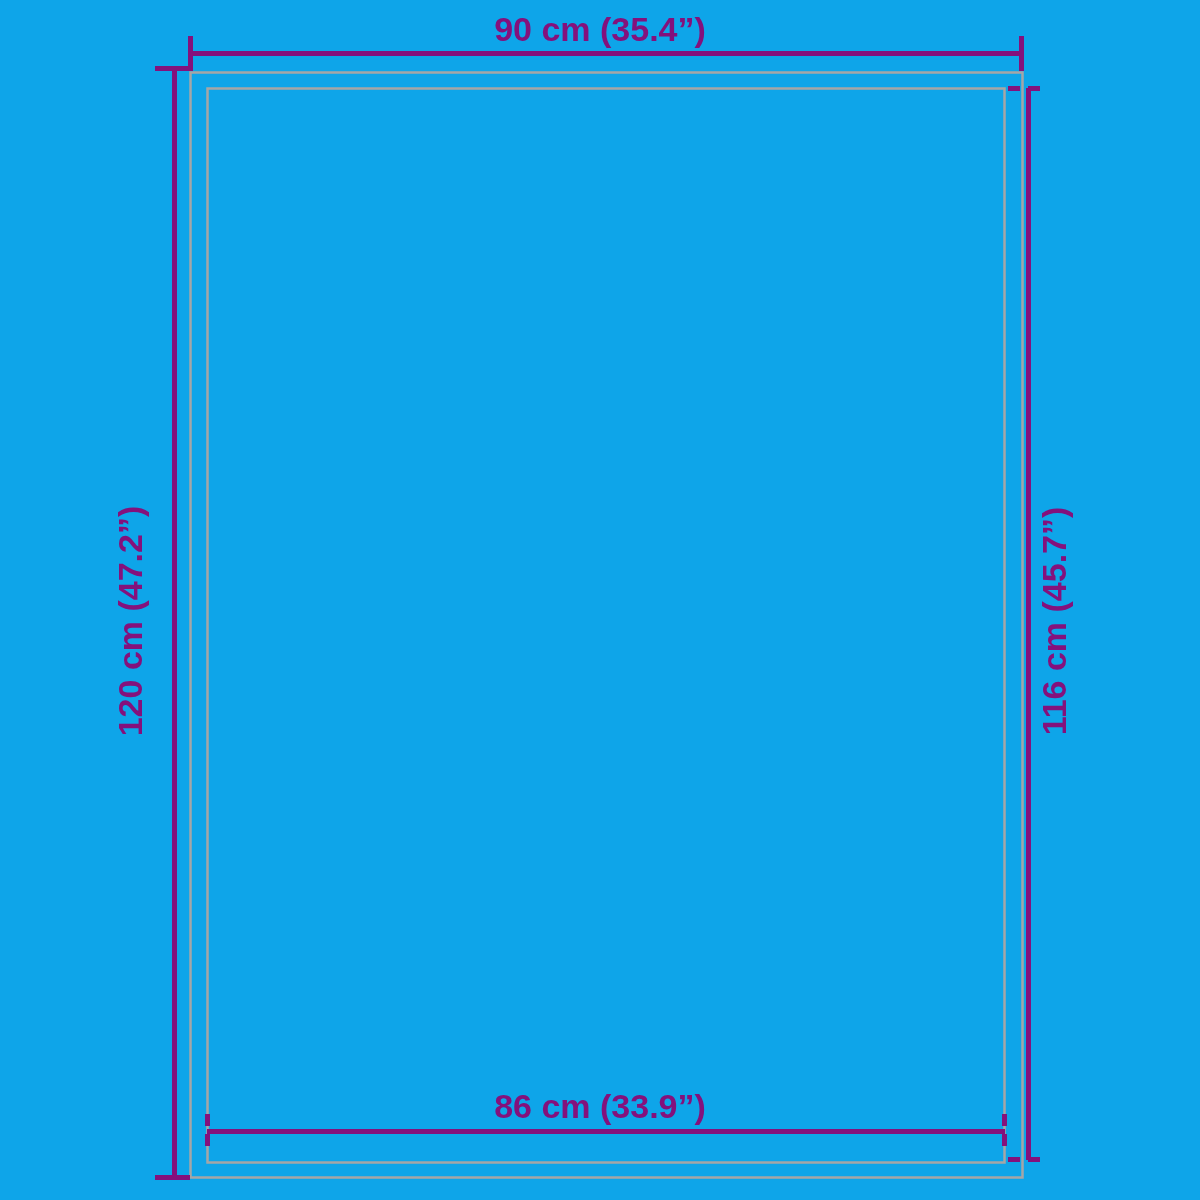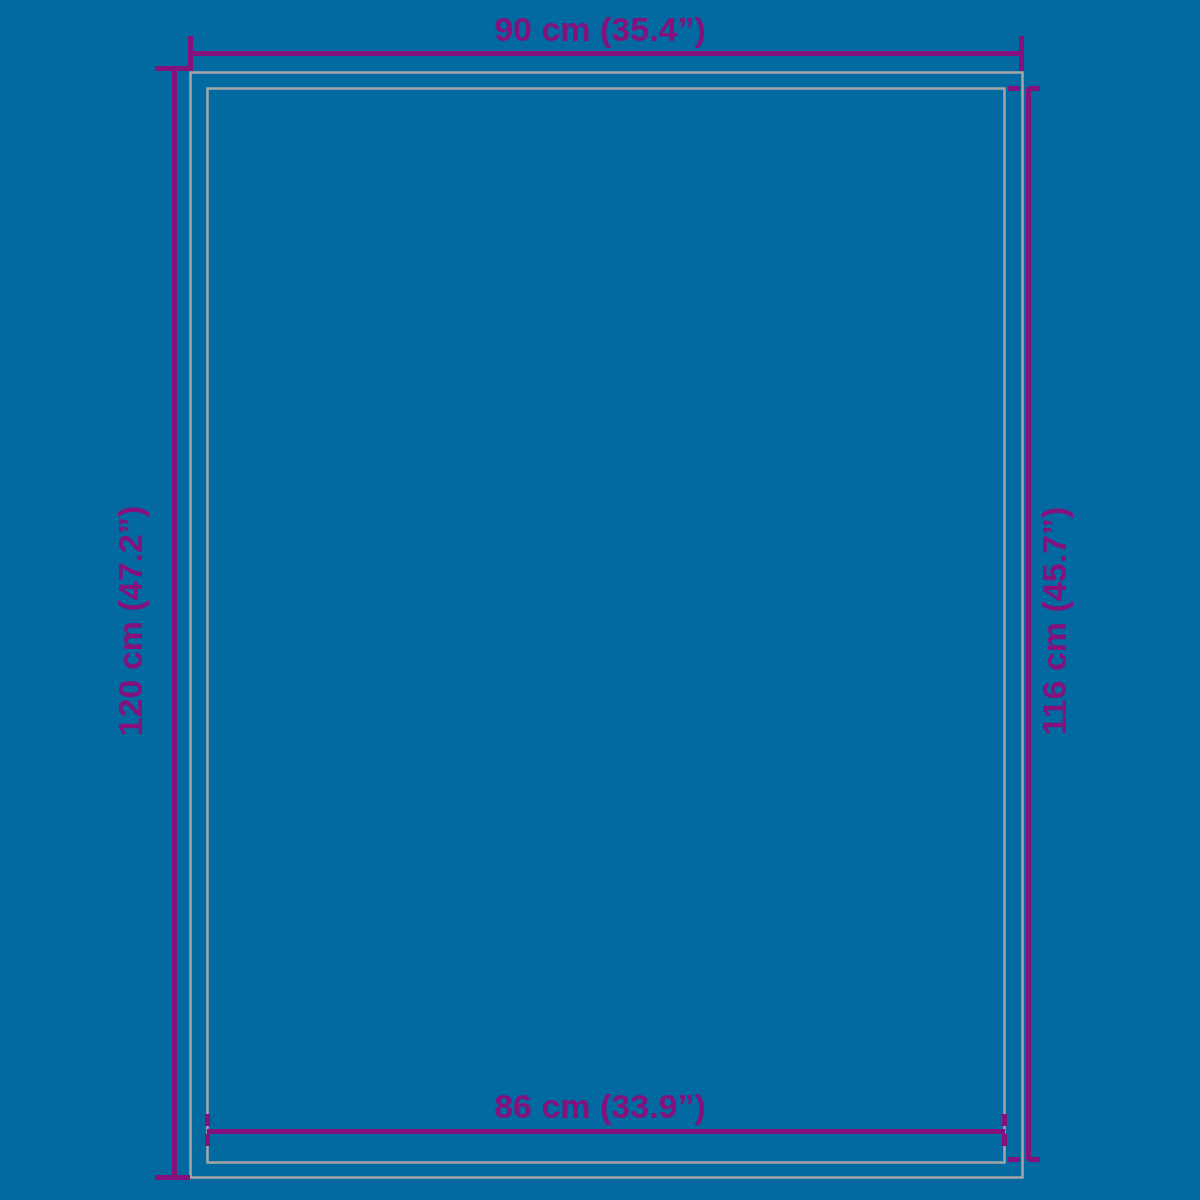--- a/index.html
+++ b/index.html
@@ -4,21 +4,21 @@
 <style>
   html, body {
     margin: 0;
     padding: 0;
     background: #ffffff;
   }
   .canvas {
     position: relative;
     width: 1200px;
     height: 1200px;
-    background: #0369a1;
+    background: #0ea5e9;
     overflow: hidden;
   }
   svg {
     display: block;
     width: 1200px;
     height: 1200px;
   }
   .dim-label {
     font-family: "Liberation Sans", "DejaVu Sans", sans-serif;
     font-weight: bold;

